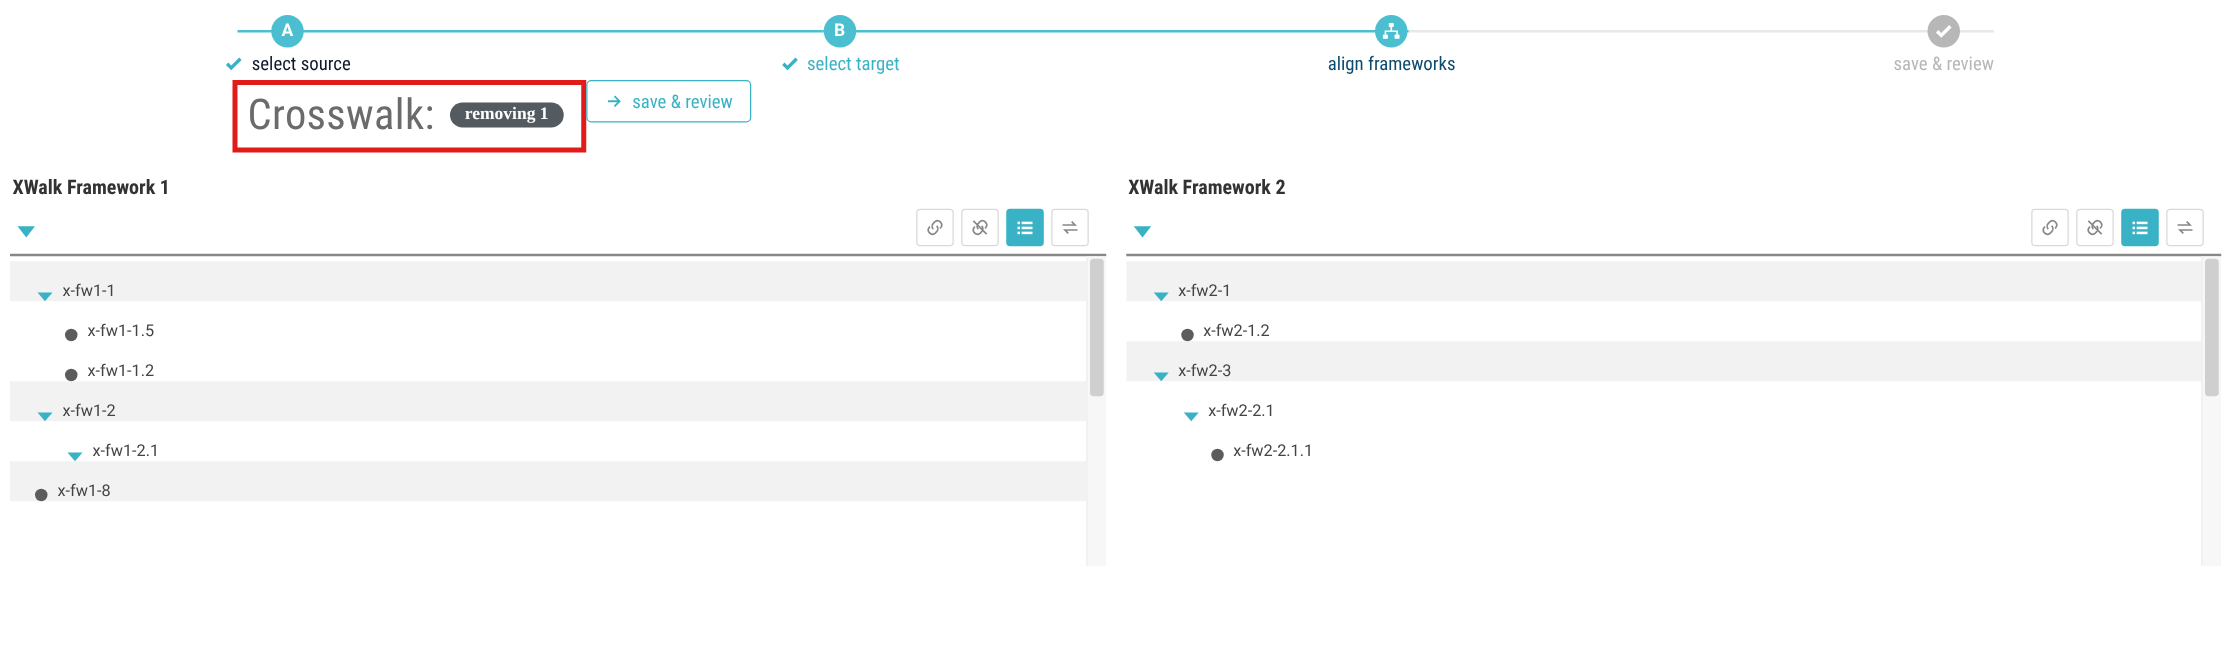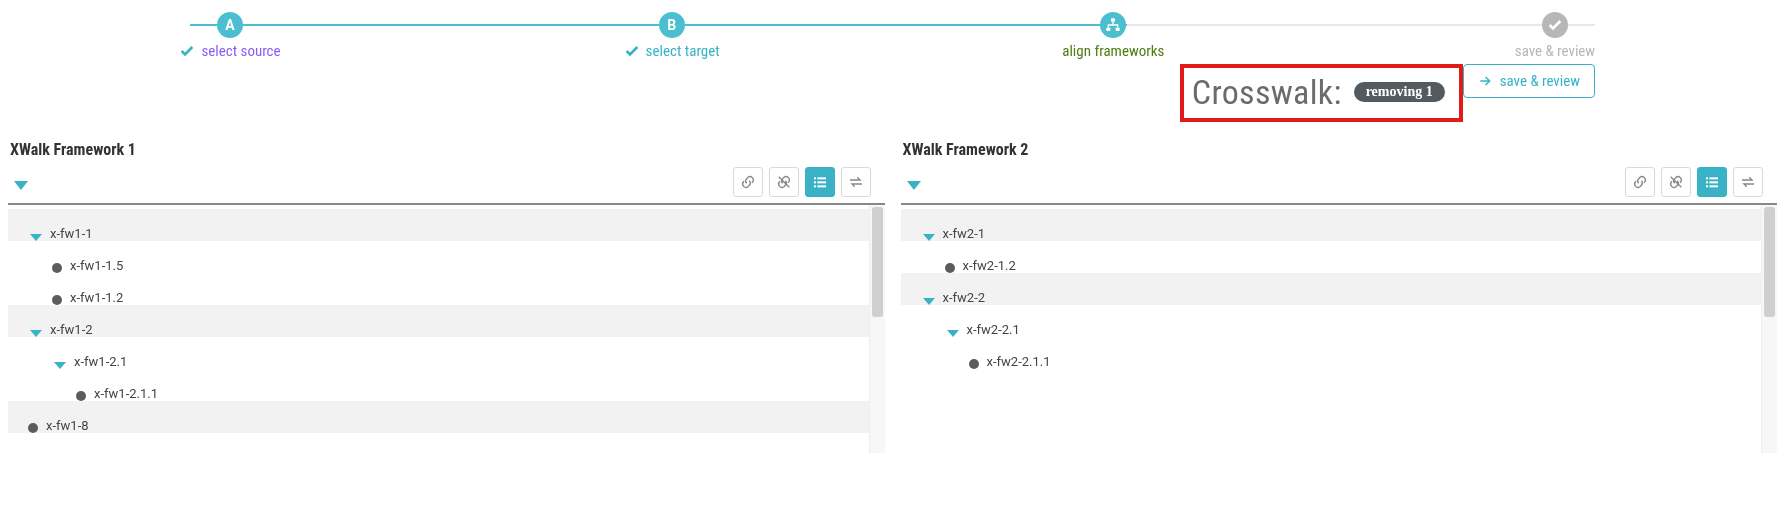--- a/index.html
+++ b/index.html
@@ -20,21 +20,21 @@
   
   .stepper{position:relative;margin:6px 0 2px}
   .track{position:absolute;left:190px;right:190px;top:18px;height:2px;display:flex}
   .seg{flex:1;height:2px}
   .badges{display:flex;justify-content:space-between;align-items:flex-start;padding:6px 170px 0}
   .step{display:flex;flex-direction:column;align-items:center;gap:4px;min-width:120px;position:relative;z-index:2}
   .badge{width:26px;height:26px;border-radius:50%;display:flex;align-items:center;justify-content:center;font-weight:700;color:#fff;font-size:14px}
   .label{font-size:15px;display:flex;align-items:center;gap:6px;font-family:var(--fontc)}
   .chk{display:inline-flex}
   
-  .bar{display:flex;align-items:flex-start;justify-content:flex-end;padding:0 190px 0 186px;margin-top:4px}
+  .bar{display:flex;align-items:flex-start;justify-content:flex-start;padding:0 190px 0 186px;margin-top:4px}
   .title-wrap{border:4px solid #e11a1a;padding:4px 14px 6px 8px;display:flex;align-items:center;gap:12px}
   .title{font-family:var(--fontc);font-size:34px;color:#6b6b6b;letter-spacing:.3px;font-weight:400}
   .pill{background:var(--pill);color:#fff;border-radius:999px;padding:2px 12px;font-size:14px;font-weight:600;font-family:Liberation Serif, serif}
   .btn{border:1px solid var(--teal2);color:var(--teal2);background:#fff;border-radius:4px;padding:7px 14px;font-size:15px;display:flex;align-items:center;gap:8px;cursor:pointer;font-family:var(--fontc)}
   
   .panels{display:flex;gap:16px;padding:18px 8px 0}
   .panel{flex:1;min-width:0}
   .ptitle{font-weight:700;color:#333;font-size:16px;margin:0 0 6px 2px;font-family:var(--fontc)}
   .phead{display:flex;align-items:center;justify-content:space-between;padding:2px 0}
   .caret{width:0;height:0;border-left:7px solid transparent;border-right:7px solid transparent;border-top:9px solid var(--teal2);margin:6px 0 0 6px;cursor:pointer}
@@ -58,21 +58,21 @@
 
 <div class="stepper">
   <div class="track">
     <div class="seg" style="background:#4bbfcf"></div>
     <div class="seg" style="background:#4bbfcf"></div>
     <div class="seg" style="background:#e8e8e8"></div>
   </div>
   <div class="badges">
     <div class="step">
       <div class="badge" style="background:#4bbfcf">A</div>
-      <div class="label" style="color:#8b5cf6">
+      <div class="label" style="color:#0f172a">
         <span class="chk">
           <svg width="16" height="16" viewBox="0 0 24 24">
               <path fill="none" stroke="#39b2c5" stroke-width="4" d="M4 12l5 5L20 6"></path>
             </svg>
         </span>
         <span>select source</span>
       </div>
     </div>
     <div class="step">
       <div class="badge" style="background:#4bbfcf">B</div>
@@ -87,21 +87,21 @@
     </div>
     <div class="step">
       <div class="badge" style="background:#4bbfcf">
         <svg width="16" height="16" viewBox="0 0 24 24" fill="#fff">
             <rect x="9" y="2" width="6" height="5" rx="1"></rect>
             <rect x="2" y="16" width="6" height="5" rx="1"></rect>
             <rect x="16" y="16" width="6" height="5" rx="1"></rect>
             <path d="M12 7v5M5 16v-4h14v4" stroke="#fff" stroke-width="2" fill="none"></path>
           </svg>
       </div>
-      <div class="label" style="color:#4d7c0f">
+      <div class="label" style="color:#0c4a6e">
         <span>align frameworks</span>
       </div>
     </div>
     <div class="step">
       <div class="badge" style="background:#b7b7b7">
         <svg width="16" height="16" viewBox="0 0 24 24">
             <path fill="none" stroke="#fff" stroke-width="4" d="M4 12l5 5L20 6"></path>
           </svg>
       </div>
       <div class="label" style="color:#b7b7b7">
@@ -183,24 +183,20 @@
             <span class="nodelabel">x-fw1-1.2</span>
           </div>
           <div class="node d0">
             <div class="tog"></div>
             <span class="nodelabel">x-fw1-2</span>
           </div>
           <div class="node d1">
             <div class="tog"></div>
             <span class="nodelabel">x-fw1-2.1</span>
           </div>
-          <div class="node d2">
-            <div class="leaf"></div>
-            <span class="nodelabel">x-fw1-2.1.1</span>
-          </div>
           <div class="node d0">
             <div class="leaf"></div>
             <span class="nodelabel">x-fw1-8</span>
           </div>
         </div>
       </div>
     </div>
     <div class="panel">
       <div class="ptitle">XWalk Framework 2</div>
       <div class="phead">
@@ -249,21 +245,21 @@
           <div class="node d0">
             <div class="tog"></div>
             <span class="nodelabel">x-fw2-1</span>
           </div>
           <div class="node d1">
             <div class="leaf"></div>
             <span class="nodelabel">x-fw2-1.2</span>
           </div>
           <div class="node d0">
             <div class="tog"></div>
-            <span class="nodelabel">x-fw2-2</span>
+            <span class="nodelabel">x-fw2-3</span>
           </div>
           <div class="node d1">
             <div class="tog"></div>
             <span class="nodelabel">x-fw2-2.1</span>
           </div>
           <div class="node d2">
             <div class="leaf"></div>
             <span class="nodelabel">x-fw2-2.1.1</span>
           </div>
         </div>

